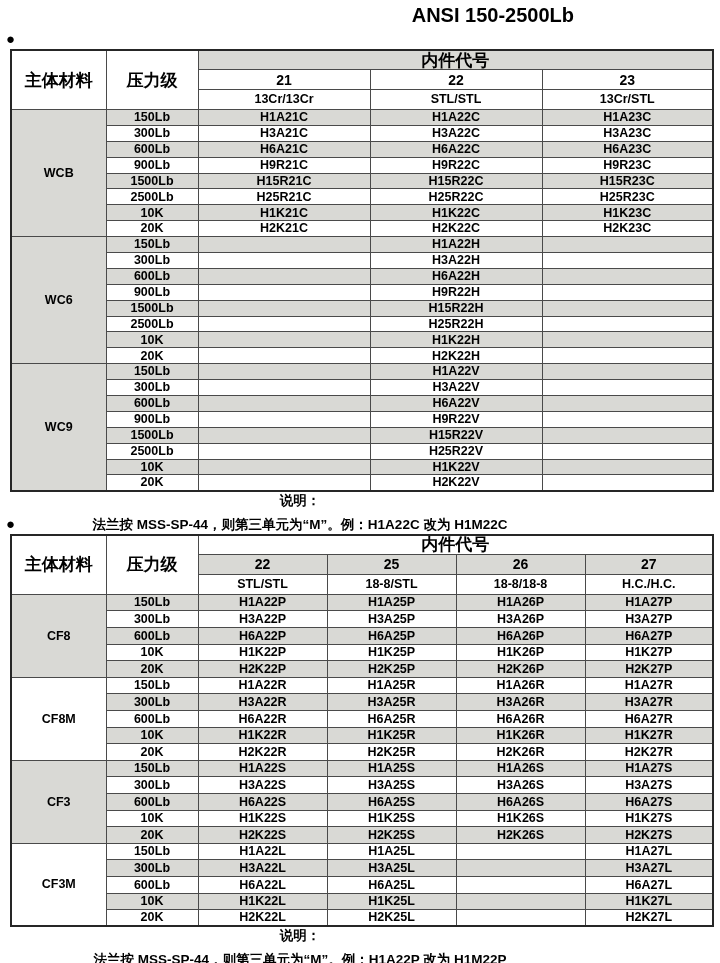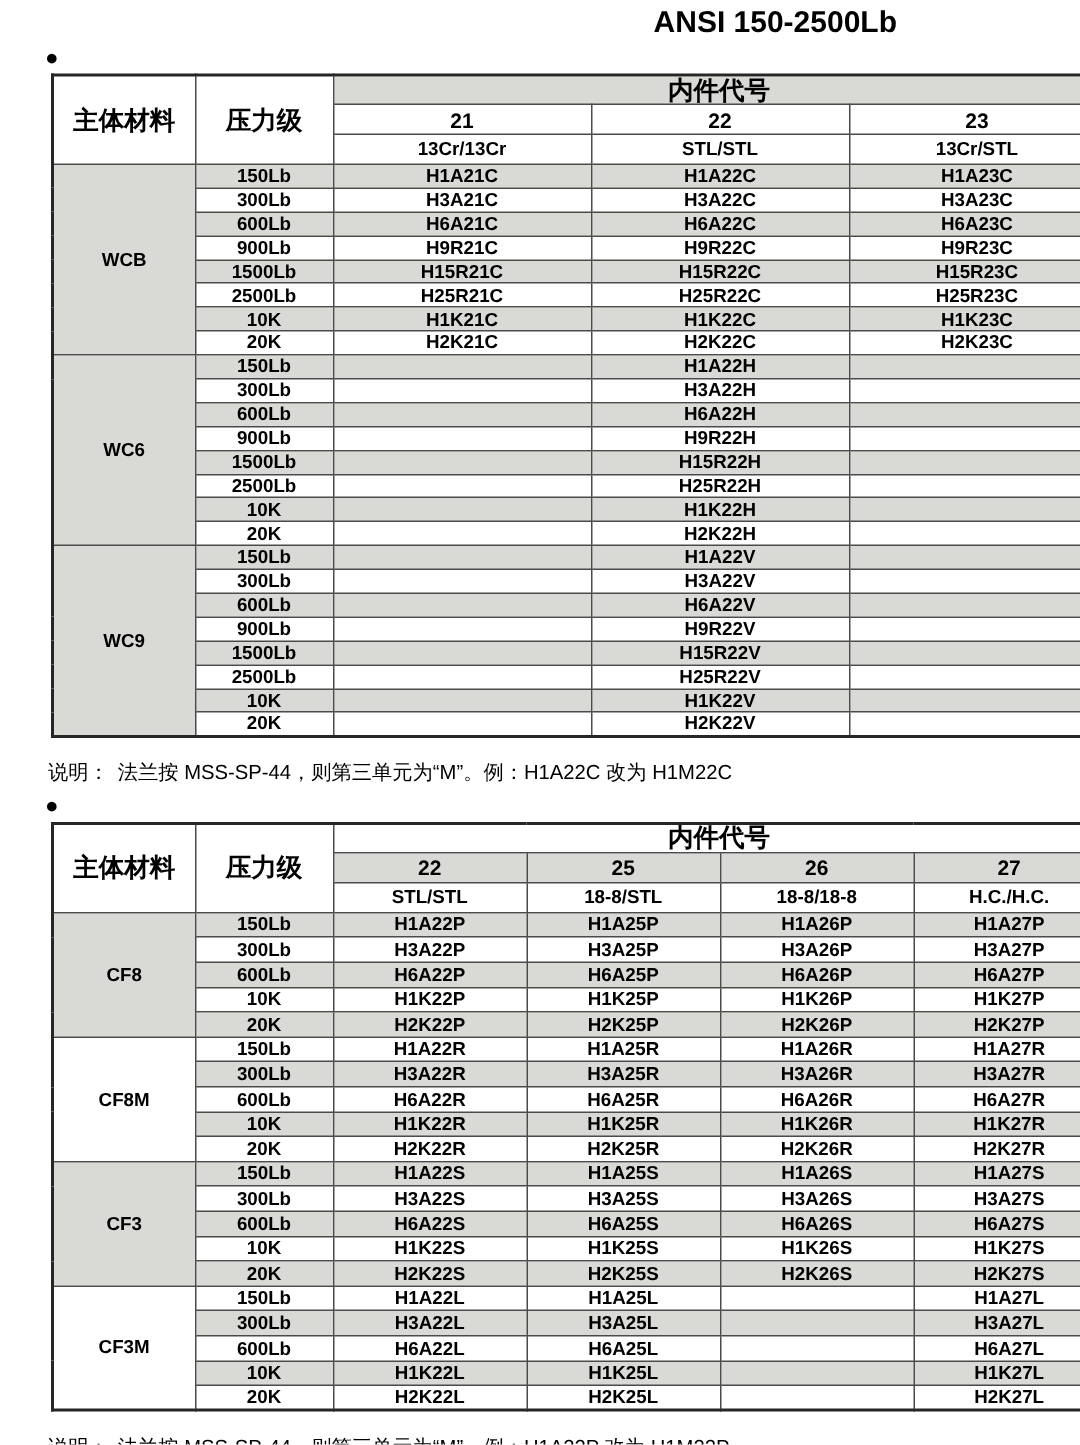--- a/index.html
+++ b/index.html
@@ -3,21 +3,21 @@
 <meta charset="utf-8">
 <style>
   html,body{margin:0;padding:0;}
   body{
     width:720px;height:963px;
     background:#ffffff;
     font-family:"Liberation Sans","DejaVu Sans",sans-serif;
     color:#000;
     overflow:hidden;
   }
-  .page{width:592px;height:963px;position:relative;padding-left:24px;}
+  .page{width:592px;height:963px;position:relative;}
 
   .top-title{
     display:flex;justify-content:flex-end;align-items:flex-start;
     gap:30px;padding:4px 18px 0 0;height:24px;
     font-size:20px;font-weight:bold;letter-spacing:0px;
   }
   .section-title{
     display:flex;align-items:center;gap:4px;
     padding-left:6px;height:21px;
     font-size:16.5px;font-weight:bold;
@@ -45,23 +45,23 @@
   }
   table.codes td.cn{font-size:17px;}
   table.codes td.shade{background:#d9d9d5;}
   table.codes tr.hrow1 td{height:18px;}
   table.codes tr.hrow2 td{height:19px;font-size:14px;}
   table.codes tr.hrow3 td{height:19px;}
   #table1 tbody tr{height:15.9px;}
   #table2 tbody tr{height:16.6px;}
 
   .note{
-    padding-left:8px;margin-top:14px;margin-bottom:2px;
-    font-size:13.5px;font-weight:normal;height:19px;
-    display:flex;align-items:center;gap:6px;
+    padding-left:8px;margin-top:0;margin-bottom:2px;
+    font-size:13.5px;font-weight:bold;height:19px;
+    display:flex;align-items:center;gap:6px;flex-direction:column;
   }
 </style>
 </head>
 <body>
 
 <div class="page">
 
   <div class="top-title">
     <span>ANSI 150-2500Lb</span>
   </div>

